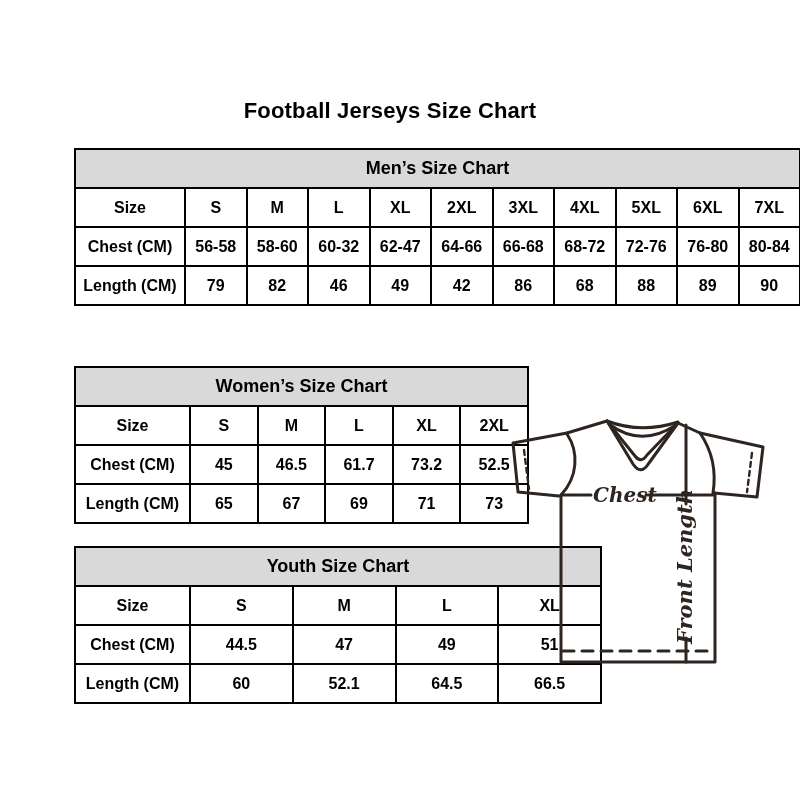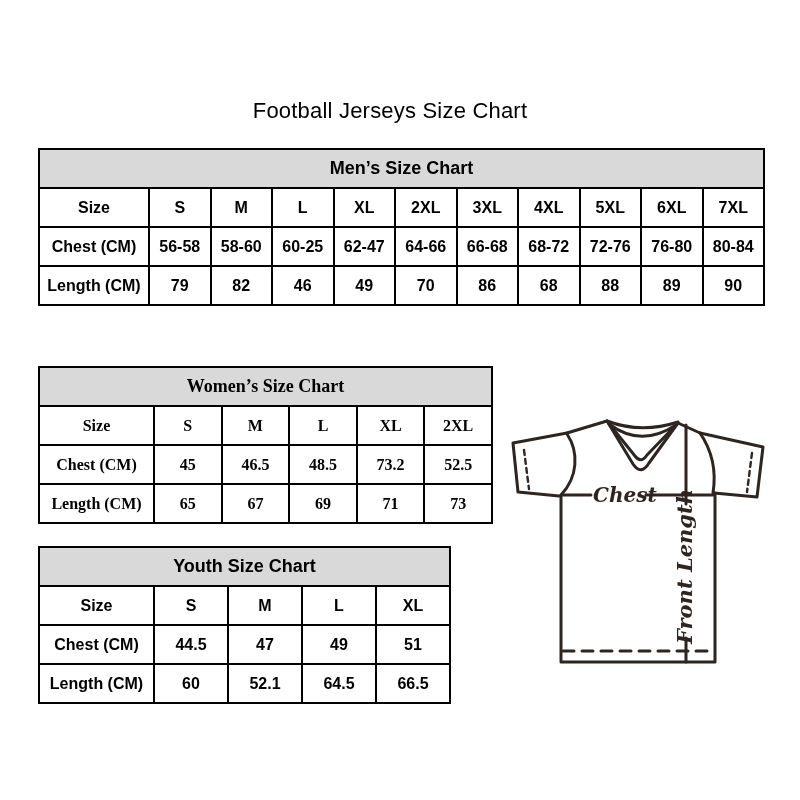--- a/index.html
+++ b/index.html
@@ -20,47 +20,48 @@
     color: var(--text);
     overflow: hidden;
   }
   .title {
     position: absolute;
     top: 98px;
     left: 0;
     width: 780px;
     text-align: center;
     font-size: 22px;
-    font-weight: normal;
+    font-weight: bold;
     letter-spacing: 0.2px;
   }
   table.size-table {
     position: absolute;
     border-collapse: collapse;
     table-layout: fixed;
     background: var(--background);
+    margin-left: 36px;
   }
   table.size-table td {
     border: 2px solid var(--border);
     text-align: center;
     vertical-align: middle;
     font-weight: bold;
     font-size: 16px;
     height: 39px;
     padding: 0 2px;
     color: var(--text);
   }
   table.size-table td.section-header {
     background: var(--header-bg);
     font-size: 18px;
     height: 39px;
   }
   #mens-table  { left: 38px;  top: 148px; width: 727px; }
-  #womens-table{ left: 38px;  top: 366px; width: 455px; font-family: Liberation Serif, serif; }
-  #youth-table { left: 38px;  top: 546px; width: 413px; }
+  #womens-table{ left: 38px;  top: 366px; width: 455px; }
+  #youth-table { left: 38px;  top: 546px; width: 528px; }
 
   .jersey-svg {
     position: absolute;
     left: 0;
     top: 0;
     width: 800px;
     height: 800px;
     pointer-events: none;
   }
   .jersey-svg path, .jersey-svg line {
@@ -104,36 +105,36 @@
           <td class="data-cell">3XL</td>
           <td class="data-cell">4XL</td>
           <td class="data-cell">5XL</td>
           <td class="data-cell">6XL</td>
           <td class="data-cell">7XL</td>
         </tr>
         <tr>
           <td class="row-header">Chest (CM)</td>
           <td class="data-cell">56-58</td>
           <td class="data-cell">58-60</td>
-          <td class="data-cell">60-25</td>
+          <td class="data-cell">60-32</td>
           <td class="data-cell">62-47</td>
           <td class="data-cell">64-66</td>
           <td class="data-cell">66-68</td>
           <td class="data-cell">68-72</td>
           <td class="data-cell">72-76</td>
           <td class="data-cell">76-80</td>
           <td class="data-cell">80-84</td>
         </tr>
         <tr>
           <td class="row-header">Length (CM)</td>
           <td class="data-cell">79</td>
           <td class="data-cell">82</td>
           <td class="data-cell">46</td>
           <td class="data-cell">49</td>
-          <td class="data-cell">70</td>
+          <td class="data-cell">42</td>
           <td class="data-cell">86</td>
           <td class="data-cell">68</td>
           <td class="data-cell">88</td>
           <td class="data-cell">89</td>
           <td class="data-cell">90</td>
         </tr>
       </tbody>
     </table>
 
   <table id="womens-table" class="size-table">
@@ -149,21 +150,21 @@
           <td class="data-cell">S</td>
           <td class="data-cell">M</td>
           <td class="data-cell">L</td>
           <td class="data-cell">XL</td>
           <td class="data-cell">2XL</td>
         </tr>
         <tr>
           <td class="row-header">Chest (CM)</td>
           <td class="data-cell">45</td>
           <td class="data-cell">46.5</td>
-          <td class="data-cell">48.5</td>
+          <td class="data-cell">61.7</td>
           <td class="data-cell">73.2</td>
           <td class="data-cell">52.5</td>
         </tr>
         <tr>
           <td class="row-header">Length (CM)</td>
           <td class="data-cell">65</td>
           <td class="data-cell">67</td>
           <td class="data-cell">69</td>
           <td class="data-cell">71</td>
           <td class="data-cell">73</td>

